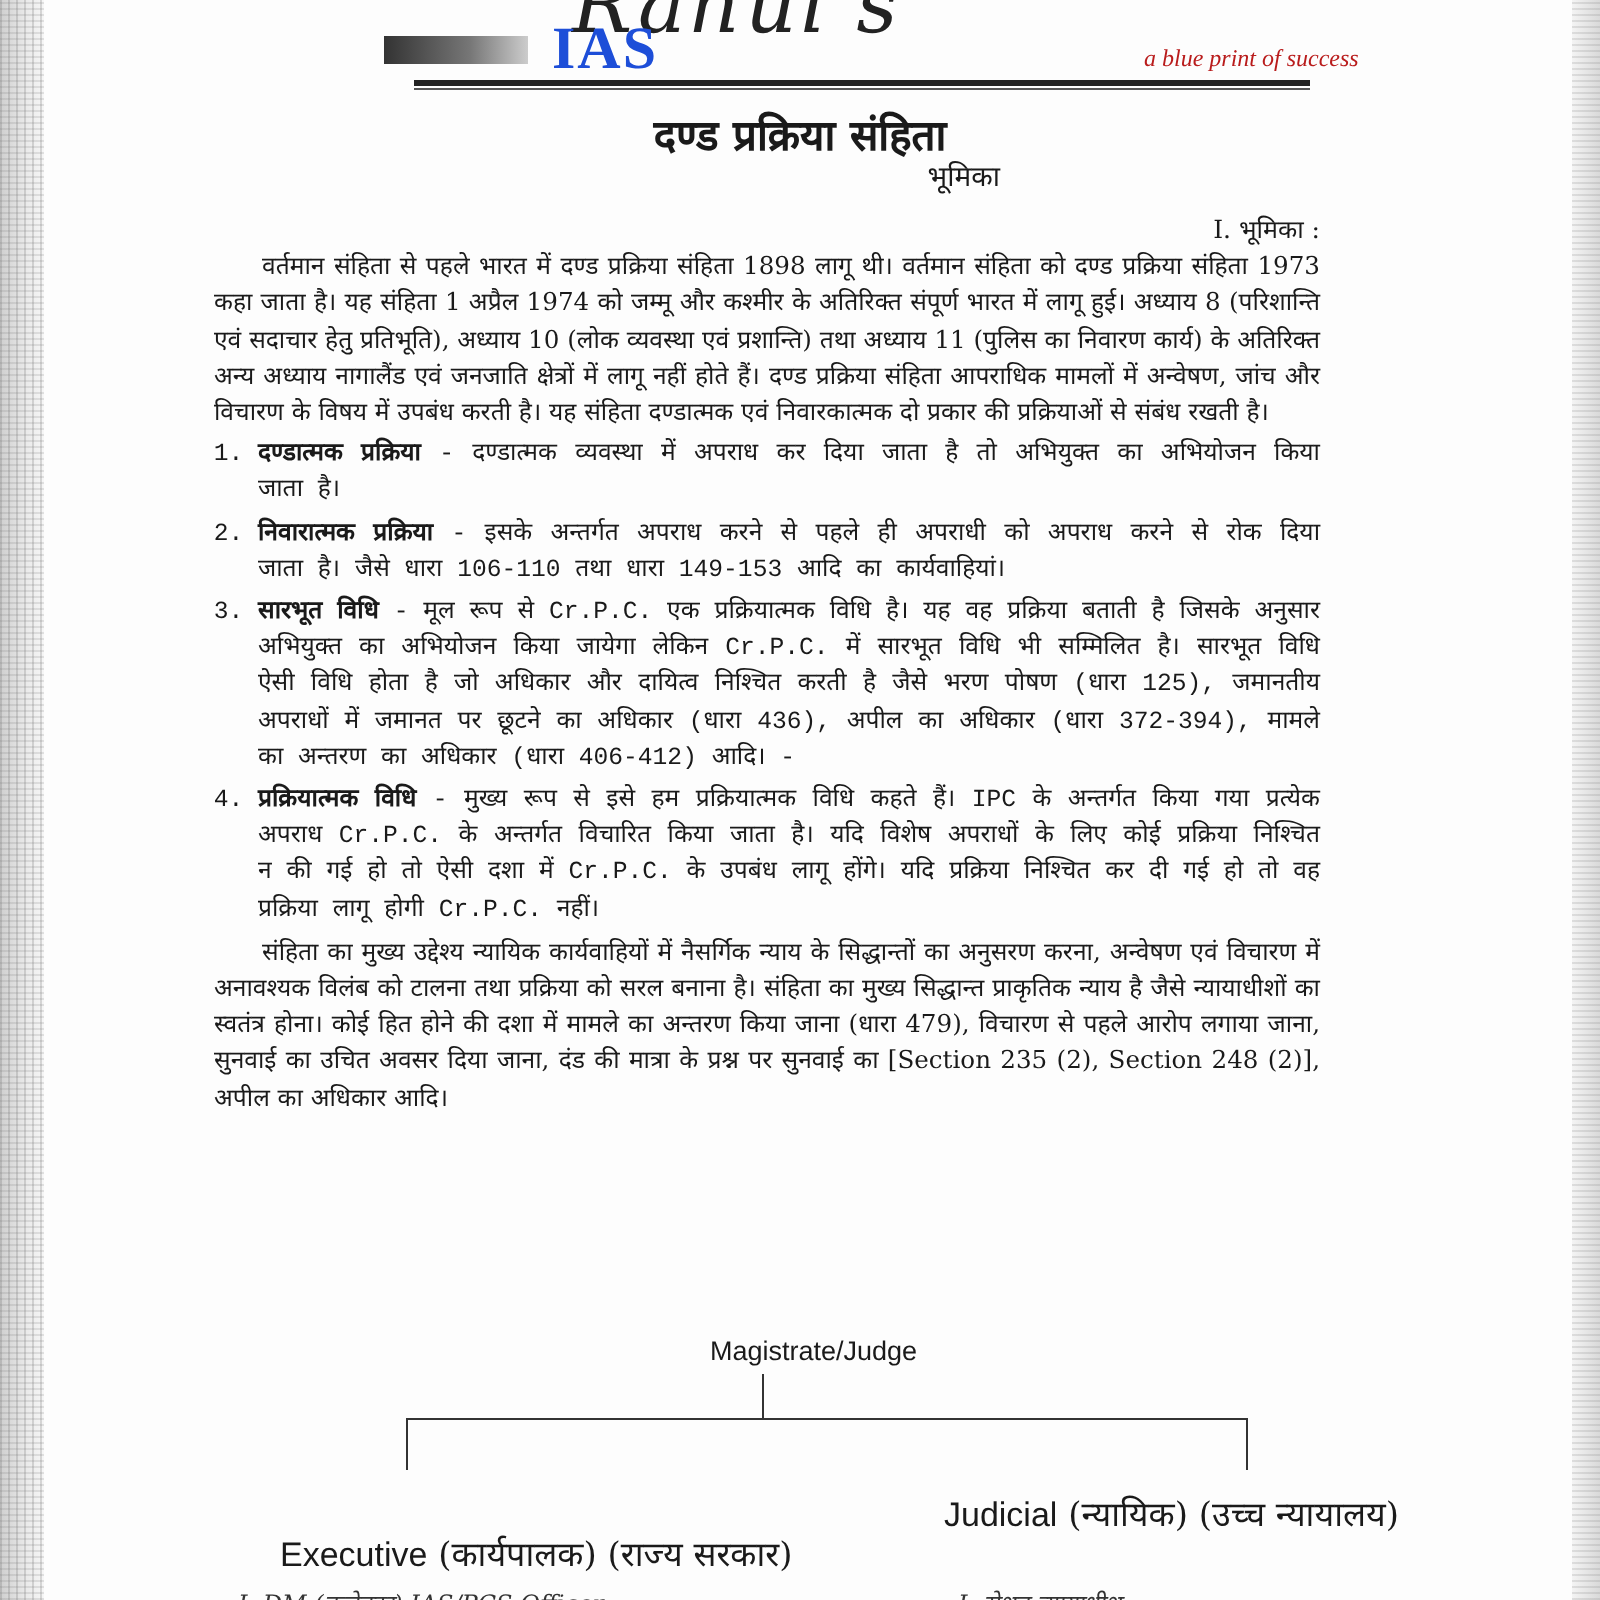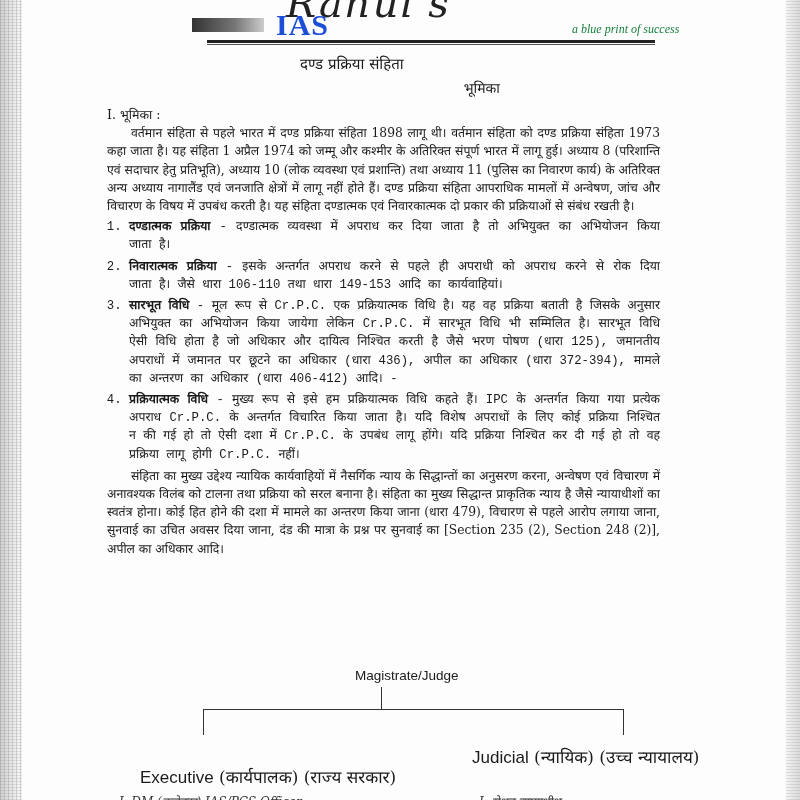--- a/index.html
+++ b/index.html
@@ -31,30 +31,30 @@
       position:absolute; left:-84px; top:18px; width:72px; height:14px;
       background:linear-gradient(90deg,#333,#777 60%,#ccc);
     }
     .logo-ias {
       position:absolute; left:0px; top:8px;
       font-family:"Liberation Serif", serif; font-weight:bold; font-size:30px;
       color:#1d4ed8; letter-spacing:1px;
     }
     .tagline {
       position:absolute; left:296px; top:22px;
-      font-family:"Liberation Serif", serif; font-style:italic; font-size:12px; color:#15803d;
+      font-family:"Liberation Serif", serif; font-style:italic; font-size:12px; color:#b91c1c;
     }
     .rule { position:absolute; left:207px; top:40px; width:448px; height:3px; background:#222; }
     .rule2 { position:absolute; left:207px; top:44px; width:448px; height:1px; background:#555; }
 
-    .title { position:absolute; left:300px; top:53px; width:200px; font-size:15px; }
+    .title { position:absolute; left:300px; top:53px; width:200px; text-align:center; font-size:21px;font-weight:bold; }
     .subtitle { position:absolute; left:300px; top:78px; width:200px; text-align:right; font-size:14px; }
 
     .content { position:absolute; left:107px; top:106px; width:553px; font-size:12.3px; line-height:18.2px; }
-    .sec-head { margin:0; font-size:12.5px; }
+    .sec-head { margin:0; font-size:12.5px;text-align:right; }
     .para { margin:0; text-indent:24px; text-align:justify; }
     ol.items { margin:3px 0 0 0; padding-left:22px;font-family:Liberation Mono, monospace; }
     ol.items li { text-align:justify; margin-bottom:3px; }
     .term { font-weight:bold; }
     .sec2 { margin-top:9px; }
 
     .tree { position:absolute; left:107px; top:665px; width:600px; height:135px; }
     .root-label {
       position:absolute; left:248px; top:3px;
       font-family:"Liberation Sans", sans-serif; font-weight:normal; font-size:13.5px;

